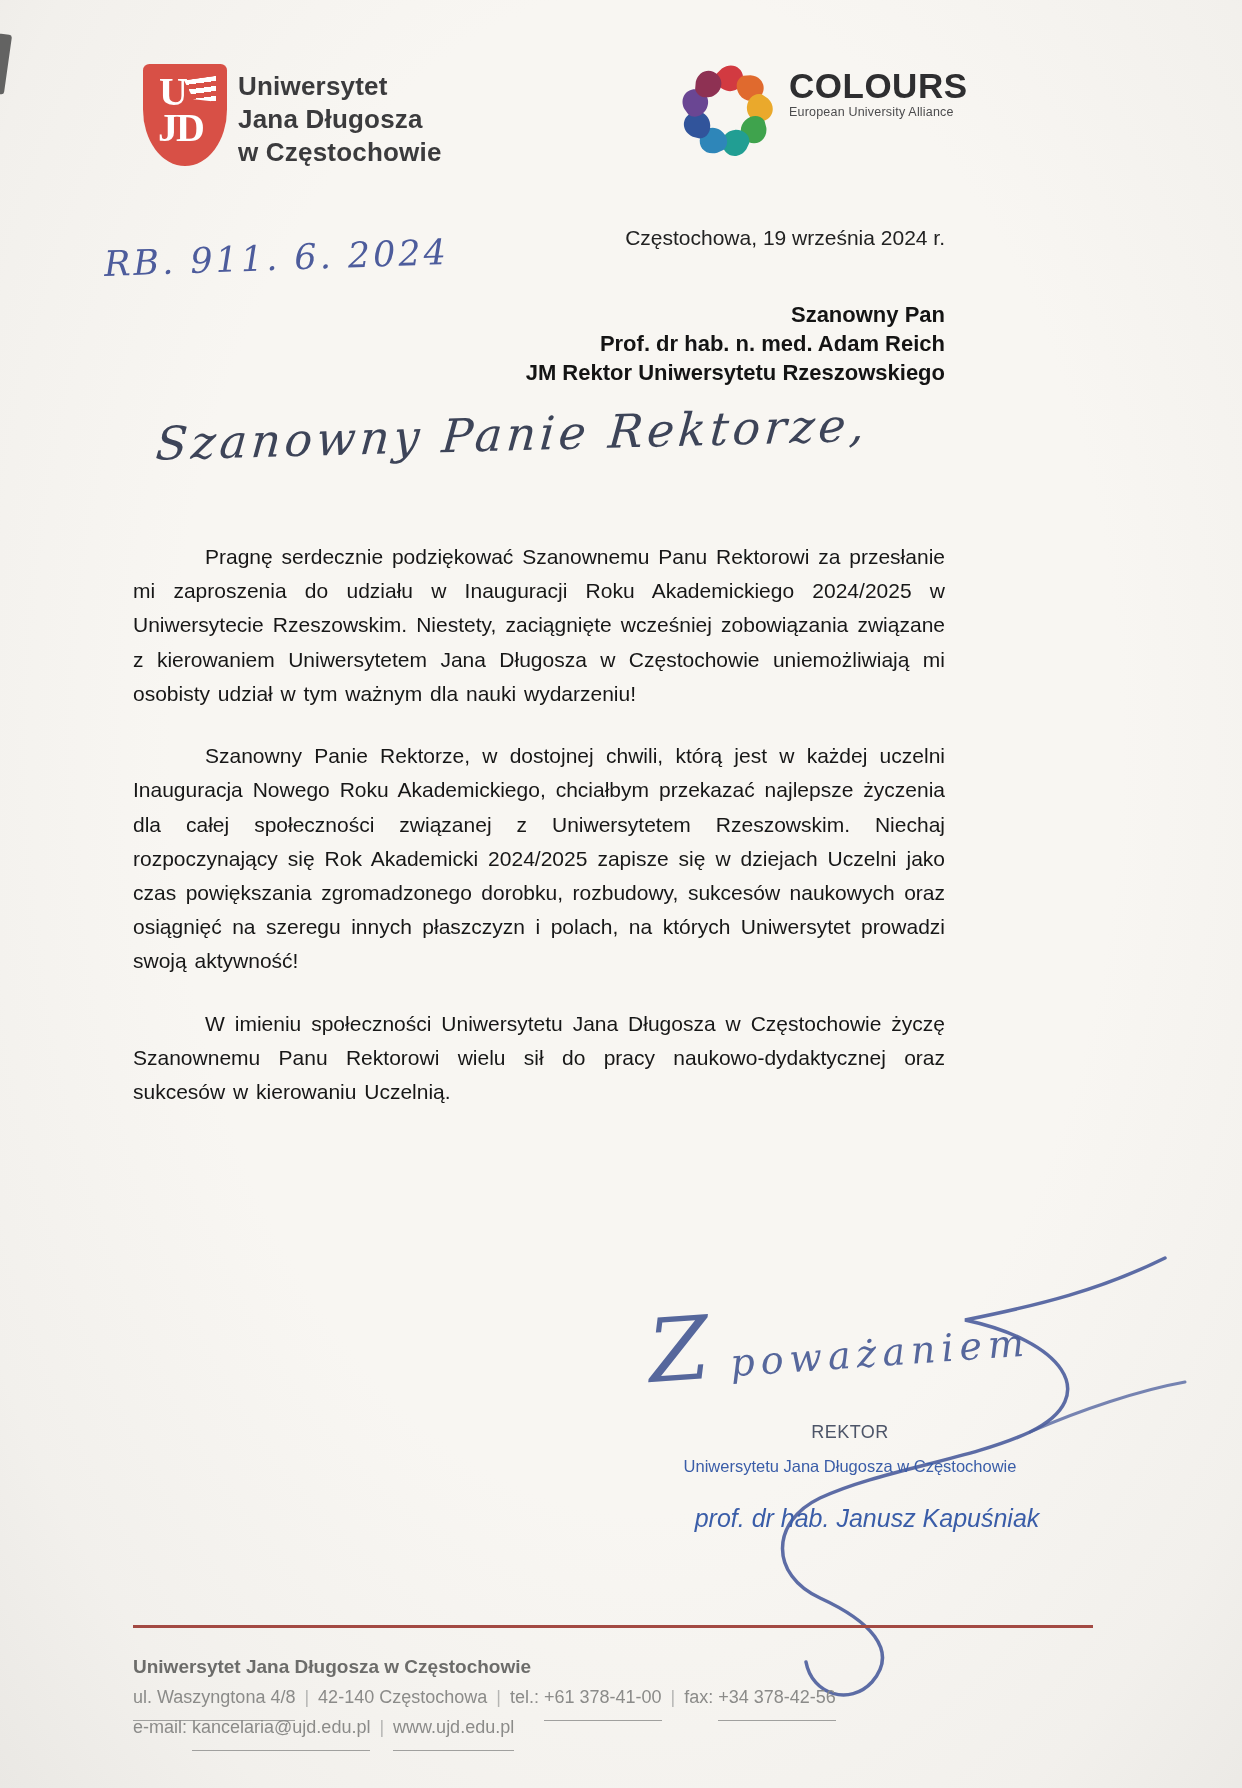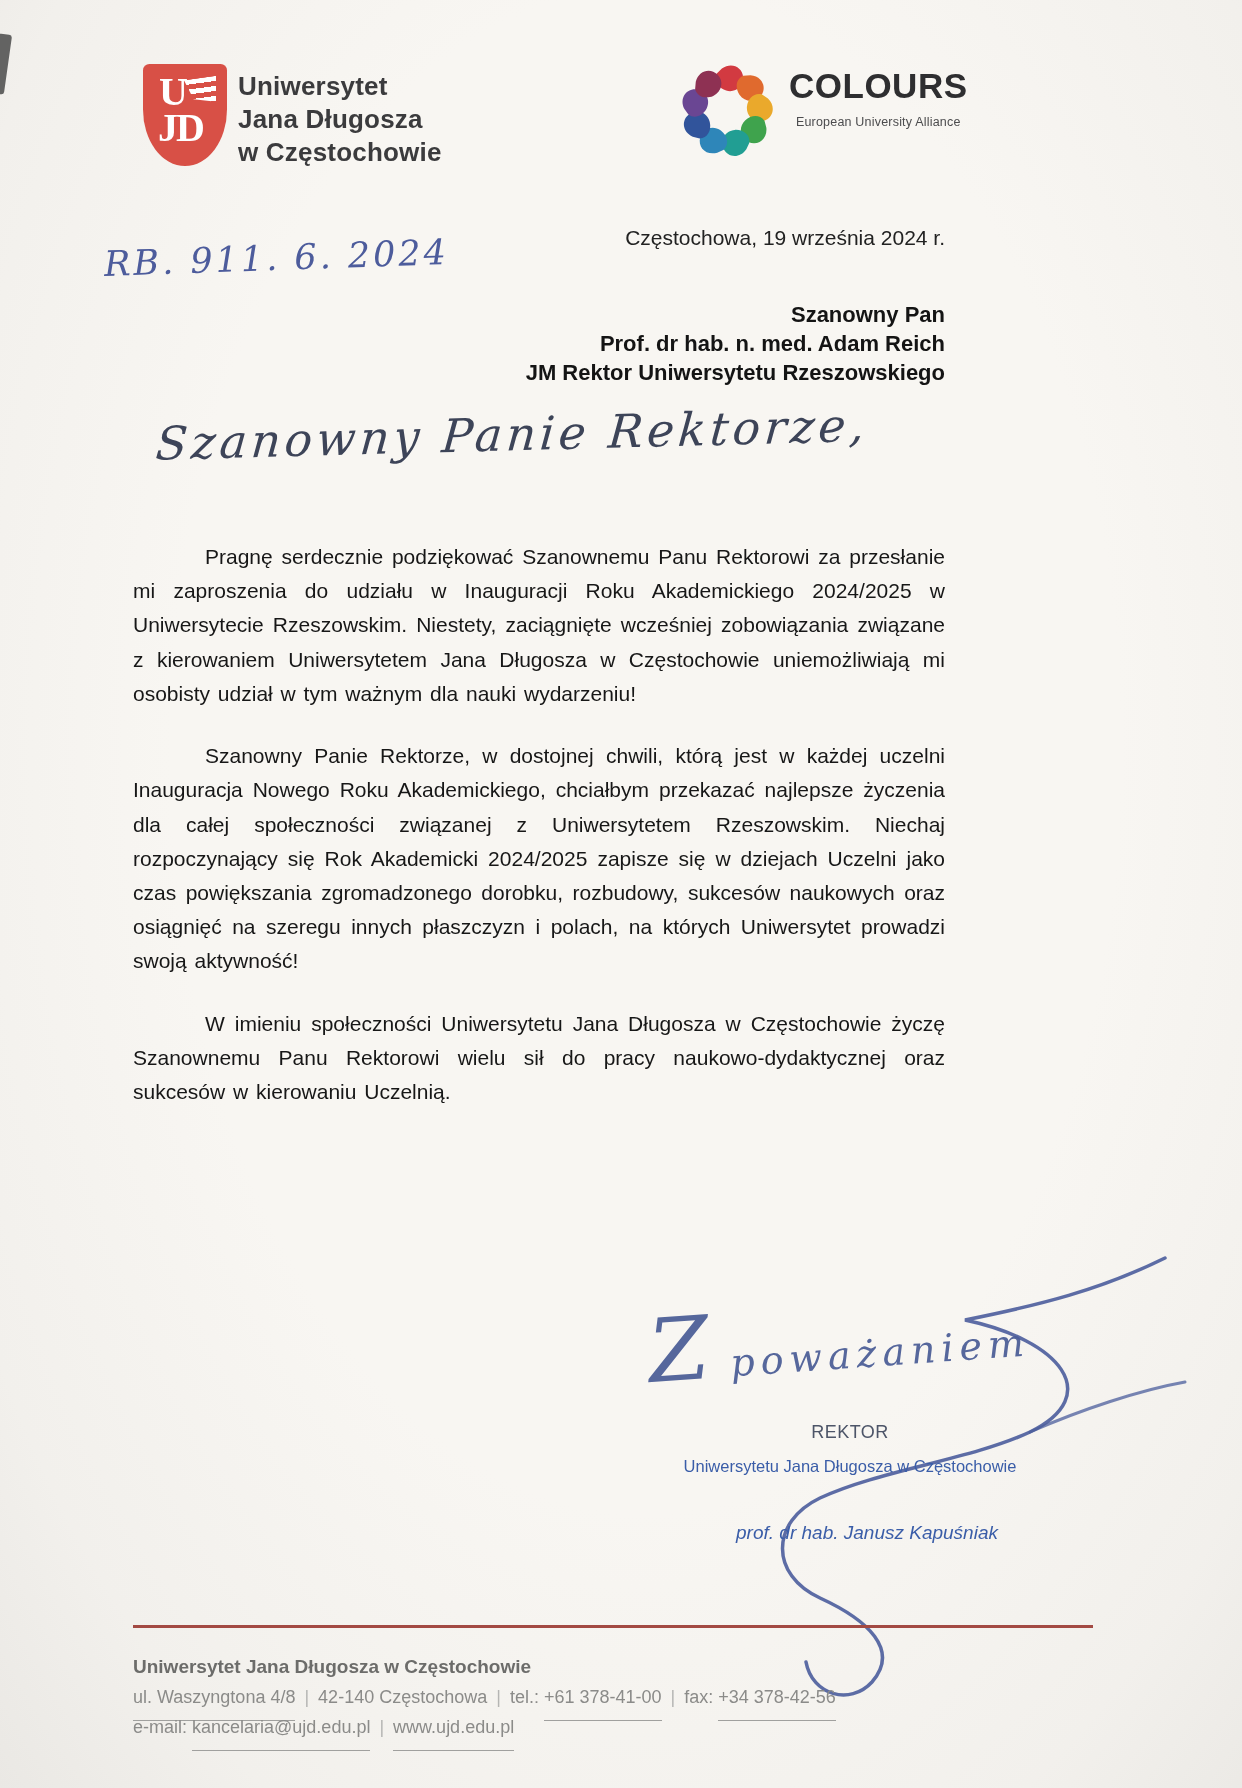--- a/index.html
+++ b/index.html
@@ -26,21 +26,21 @@
     background:linear-gradient(#fff 0 5px,transparent 5px 10px,#fff 10px 15px,transparent 15px 20px,#fff 20px 25px,transparent 25px);
     clip-path:polygon(0 0,100% 0,100% 100%,30% 78%);transform:skewY(-8deg);}
   .ujd-jd{position:absolute;left:15px;top:44px;color:#fff;font-family:"Liberation Serif",serif;
     font-weight:700;font-size:40px;line-height:1;letter-spacing:-2px;}
   .ujd-name{position:absolute;left:238px;top:70px;font-size:26px;font-weight:700;
     color:#3b3b3d;line-height:1.26;letter-spacing:.2px;}
 
   .colours-logo-mark{position:absolute;left:676px;top:60px;width:102px;height:102px;}
   .colours-word{position:absolute;left:789px;top:68px;}
   .colours-title{font-size:35px;font-weight:800;color:#2e2e30;letter-spacing:.5px;line-height:1;}
-  .colours-sub{font-size:12.5px;color:#4c4c4e;margin-top:12px;letter-spacing:.2px;text-align:center;}
+  .colours-sub{font-size:12.5px;color:#4c4c4e;margin-top:2px;letter-spacing:.2px;}
 
   
   .date-line{position:absolute;right:297px;top:226px;font-size:21px;color:#222;}
   .ref-number{position:absolute;left:104px;top:238px;font-family:"DejaVu Serif",serif;
     font-style:italic;font-size:35px;color:#4d5c9c;letter-spacing:3px;transform:rotate(-2deg);}
 
   .recipient{position:absolute;right:297px;top:300px;text-align:right;
     font-size:22px;font-weight:700;color:#141414;line-height:29px;}
 
   .greeting-handwritten{position:absolute;left:156px;top:408px;width:660px;
@@ -54,21 +54,21 @@
 
   
   .closing-handwritten{position:absolute;left:648px;top:1286px;width:430px;
     font-family:"DejaVu Serif",serif;font-style:italic;font-size:38px;color:#56679c;
     letter-spacing:6px;transform:rotate(-4deg);white-space:nowrap;}
   .closing-handwritten::first-letter{font-size:2.3em;letter-spacing:2px;}
 
   .sig-block{position:absolute;left:640px;top:1422px;width:420px;text-align:center;}
   .sig-title{font-size:18px;color:#4d5568;letter-spacing:.5px;}
   .sig-inst{font-size:16.5px;color:#3a5da8;margin-top:14px;}
-  .sig-name{font-size:19px;color:#3a5da8;font-style:italic;margin-top:46px;padding-left:34px;}
+  .sig-name{font-size:25px;color:#3a5da8;font-style:italic;margin-top:28px;padding-left:34px;}
 
   .signature-svg{position:absolute;left:600px;top:1240px;width:600px;height:480px;}
 
   
   .footer-rule{position:absolute;left:133px;top:1625px;width:960px;height:3px;background:#a34a43;}
   .footer{position:absolute;left:133px;top:1652px;color:#8b8b89;font-size:18px;line-height:30px;}
   .footer .f-name{font-size:19px;font-weight:700;color:#6c6c6a;}
   .footer .u{border-bottom:1.5px solid #a0a09e;padding-bottom:13px;}
   .footer .sep{color:#b5b5b3;padding:0 9px;}
 </style>

